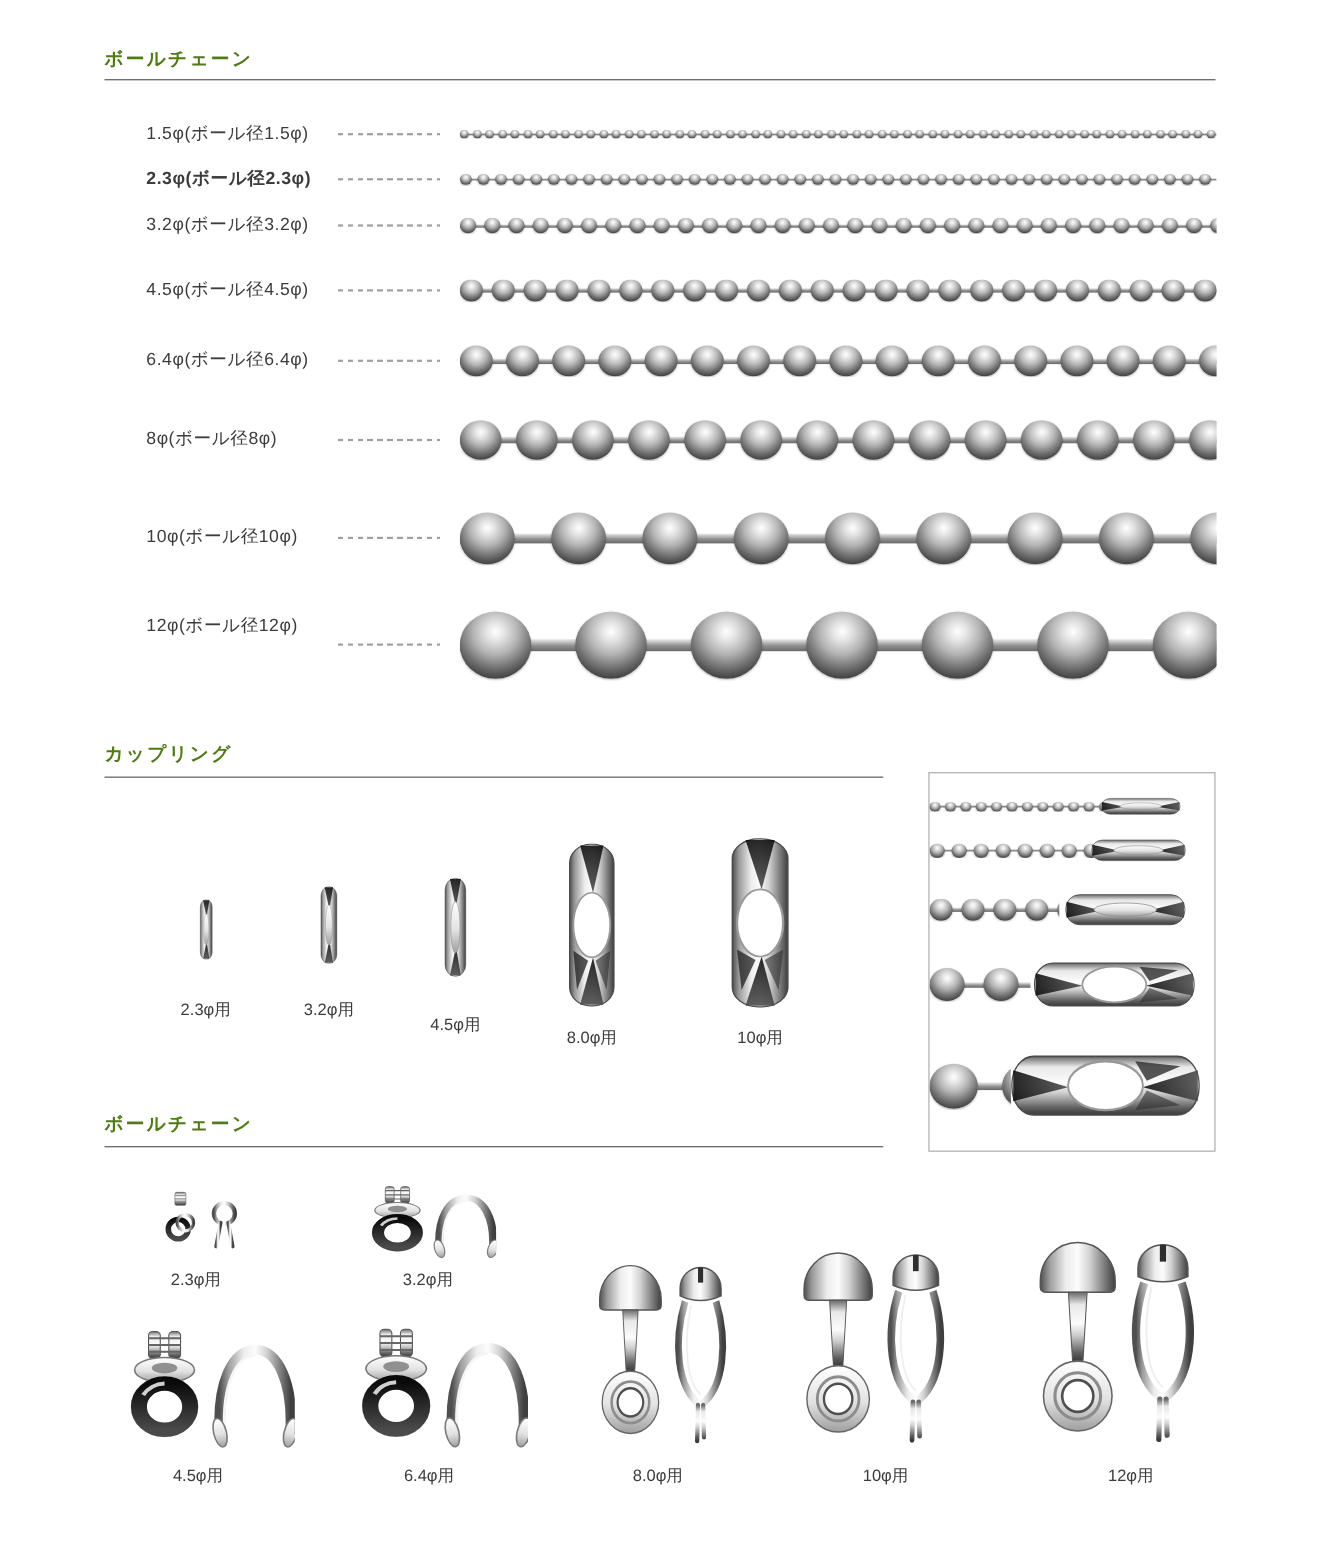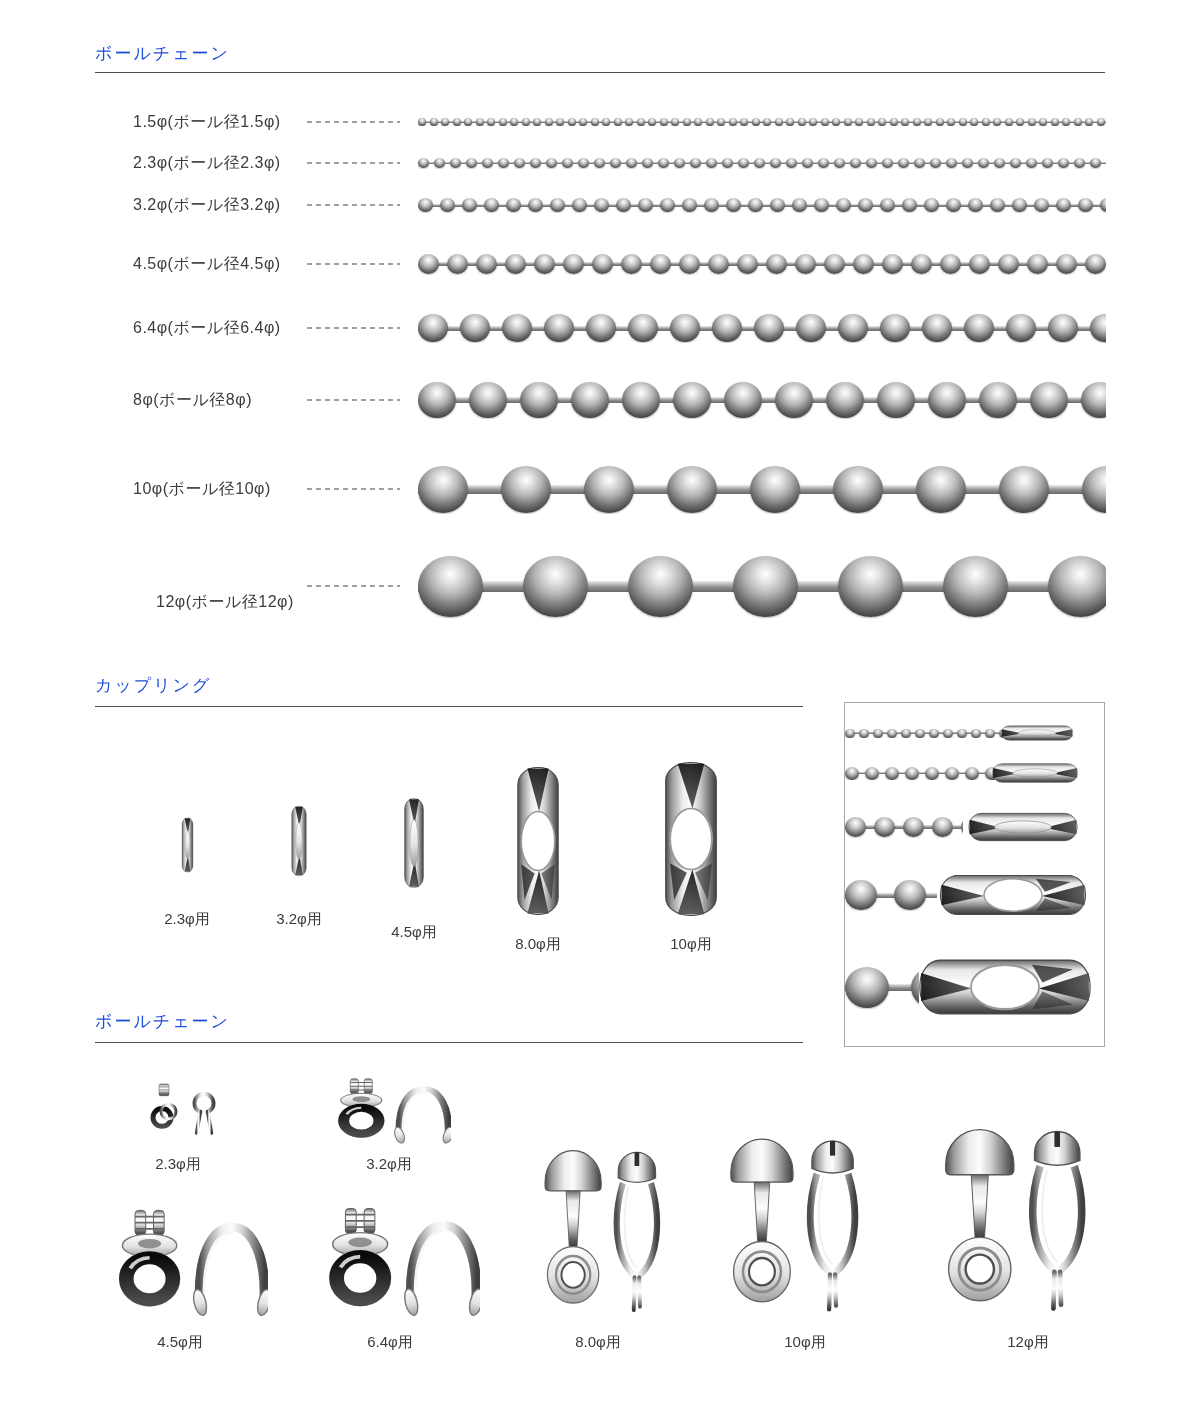--- a/index.html
+++ b/index.html
@@ -1,18 +1,18 @@
 <!DOCTYPE html>
 <html><head>
 <meta charset="utf-8">
 <style>
   html,body{margin:0;padding:0;background:#ffffff;}
   #page{position:relative;width:1200px;height:1406px;background:#ffffff;overflow:hidden;
         font-family:"Liberation Sans","DejaVu Sans",sans-serif;color:#3a3a3a;}
-  .h{position:absolute;font-size:17px;font-weight:normal;letter-spacing:2px;color:#1d4ed8;line-height:20px;white-space:nowrap;}
+  .h{position:absolute;font-size:17px;font-weight:bold;letter-spacing:2px;color:#4d7c0f;line-height:20px;white-space:nowrap;}
   .rule{position:absolute;height:1px;background:#4d4d4d;}
   .rowlabel{position:absolute;font-size:16px;color:#3c3c3c;letter-spacing:.5px;line-height:20px;white-space:nowrap;}
   .dash{position:absolute;height:2px;background:repeating-linear-gradient(90deg,#9f9f9f 0 5px,transparent 5px 9px);}
   .chain{position:absolute;overflow:hidden;}
   .rod{position:absolute;left:0;right:0;background:linear-gradient(180deg,#ececec,#909090 55%,#696969);}
   .ball{position:absolute;border-radius:50%;
         background:radial-gradient(circle at 50% 30%,#ffffff 0%,#e3e3e3 16%,#b4b4b4 38%,#707070 62%,#2b2b2b 88%,#101010 100%);
         box-shadow:0 1px 2px rgba(0,0,0,.28);}
   .itemlabel{position:absolute;width:90px;text-align:center;font-size:15px;color:#3c3c3c;line-height:18px;white-space:nowrap;}
   .photo{position:absolute;border:1px solid #a6a6a6;background:#ffffff;overflow:hidden;}
@@ -119,21 +119,21 @@
         <div class="ball" style="left: 587px; top: 0px; width: 8px; height: 8px;"></div>
         <div class="ball" style="left: 598px; top: 0px; width: 8px; height: 8px;"></div>
         <div class="ball" style="left: 610px; top: 0px; width: 8px; height: 8px;"></div>
         <div class="ball" style="left: 621px; top: 0px; width: 8px; height: 8px;"></div>
         <div class="ball" style="left: 633px; top: 0px; width: 8px; height: 8px;"></div>
         <div class="ball" style="left: 644px; top: 0px; width: 8px; height: 8px;"></div>
         <div class="ball" style="left: 656px; top: 0px; width: 8px; height: 8px;"></div>
         <div class="ball" style="left: 667px; top: 0px; width: 8px; height: 8px;"></div>
         <div class="ball" style="left: 679px; top: 0px; width: 8px; height: 8px;"></div>
       </div>
-      <div class="rowlabel" style="left: 133px; top: 153px;">2.3φ(ボール径2.3φ)</div>
+      <div class="rowlabel" style="left: 133px; top: 153px; font-weight: bold;">2.3φ(ボール径2.3φ)</div>
       <div class="dash" style="left: 307px; top: 162px; width: 93px;"></div>
       <div class="chain" style="left: 418px; top: 157.5px; width: 688px; height: 11px;">
         <div class="rod" style="top: 4.5px; height: 2px;"></div>
         <div class="ball" style="left: 0px; top: 0.5px; width: 11px; height: 10px;"></div>
         <div class="ball" style="left: 16px; top: 0.5px; width: 11px; height: 10px;"></div>
         <div class="ball" style="left: 32px; top: 0.5px; width: 11px; height: 10px;"></div>
         <div class="ball" style="left: 48px; top: 0.5px; width: 11px; height: 10px;"></div>
         <div class="ball" style="left: 64px; top: 0.5px; width: 11px; height: 10px;"></div>
         <div class="ball" style="left: 80px; top: 0.5px; width: 11px; height: 10px;"></div>
         <div class="ball" style="left: 96px; top: 0.5px; width: 11px; height: 10px;"></div>
@@ -288,21 +288,21 @@
         <div class="ball" style="left: 0px; top: 1.5px; width: 50px; height: 47px;"></div>
         <div class="ball" style="left: 83px; top: 1.5px; width: 50px; height: 47px;"></div>
         <div class="ball" style="left: 166px; top: 1.5px; width: 50px; height: 47px;"></div>
         <div class="ball" style="left: 249px; top: 1.5px; width: 50px; height: 47px;"></div>
         <div class="ball" style="left: 332px; top: 1.5px; width: 50px; height: 47px;"></div>
         <div class="ball" style="left: 415px; top: 1.5px; width: 50px; height: 47px;"></div>
         <div class="ball" style="left: 498px; top: 1.5px; width: 50px; height: 47px;"></div>
         <div class="ball" style="left: 581px; top: 1.5px; width: 50px; height: 47px;"></div>
         <div class="ball" style="left: 664px; top: 1.5px; width: 50px; height: 47px;"></div>
       </div>
-      <div class="rowlabel" style="left: 133px; top: 592px; margin-left: 23px;">12φ(ボール径12φ)</div>
+      <div class="rowlabel" style="left: 133px; top: 560px;">12φ(ボール径12φ)</div>
       <div class="dash" style="left: 307px; top: 585px; width: 93px;"></div>
       <div class="chain" style="left: 418px; top: 553.5px; width: 688px; height: 65px;">
         <div class="rod" style="top: 27px; height: 11px;"></div>
         <div class="ball" style="left: 0px; top: 2px; width: 65px; height: 61px;"></div>
         <div class="ball" style="left: 105px; top: 2px; width: 65px; height: 61px;"></div>
         <div class="ball" style="left: 210px; top: 2px; width: 65px; height: 61px;"></div>
         <div class="ball" style="left: 315px; top: 2px; width: 65px; height: 61px;"></div>
         <div class="ball" style="left: 420px; top: 2px; width: 65px; height: 61px;"></div>
         <div class="ball" style="left: 525px; top: 2px; width: 65px; height: 61px;"></div>
         <div class="ball" style="left: 630px; top: 2px; width: 65px; height: 61px;"></div>

